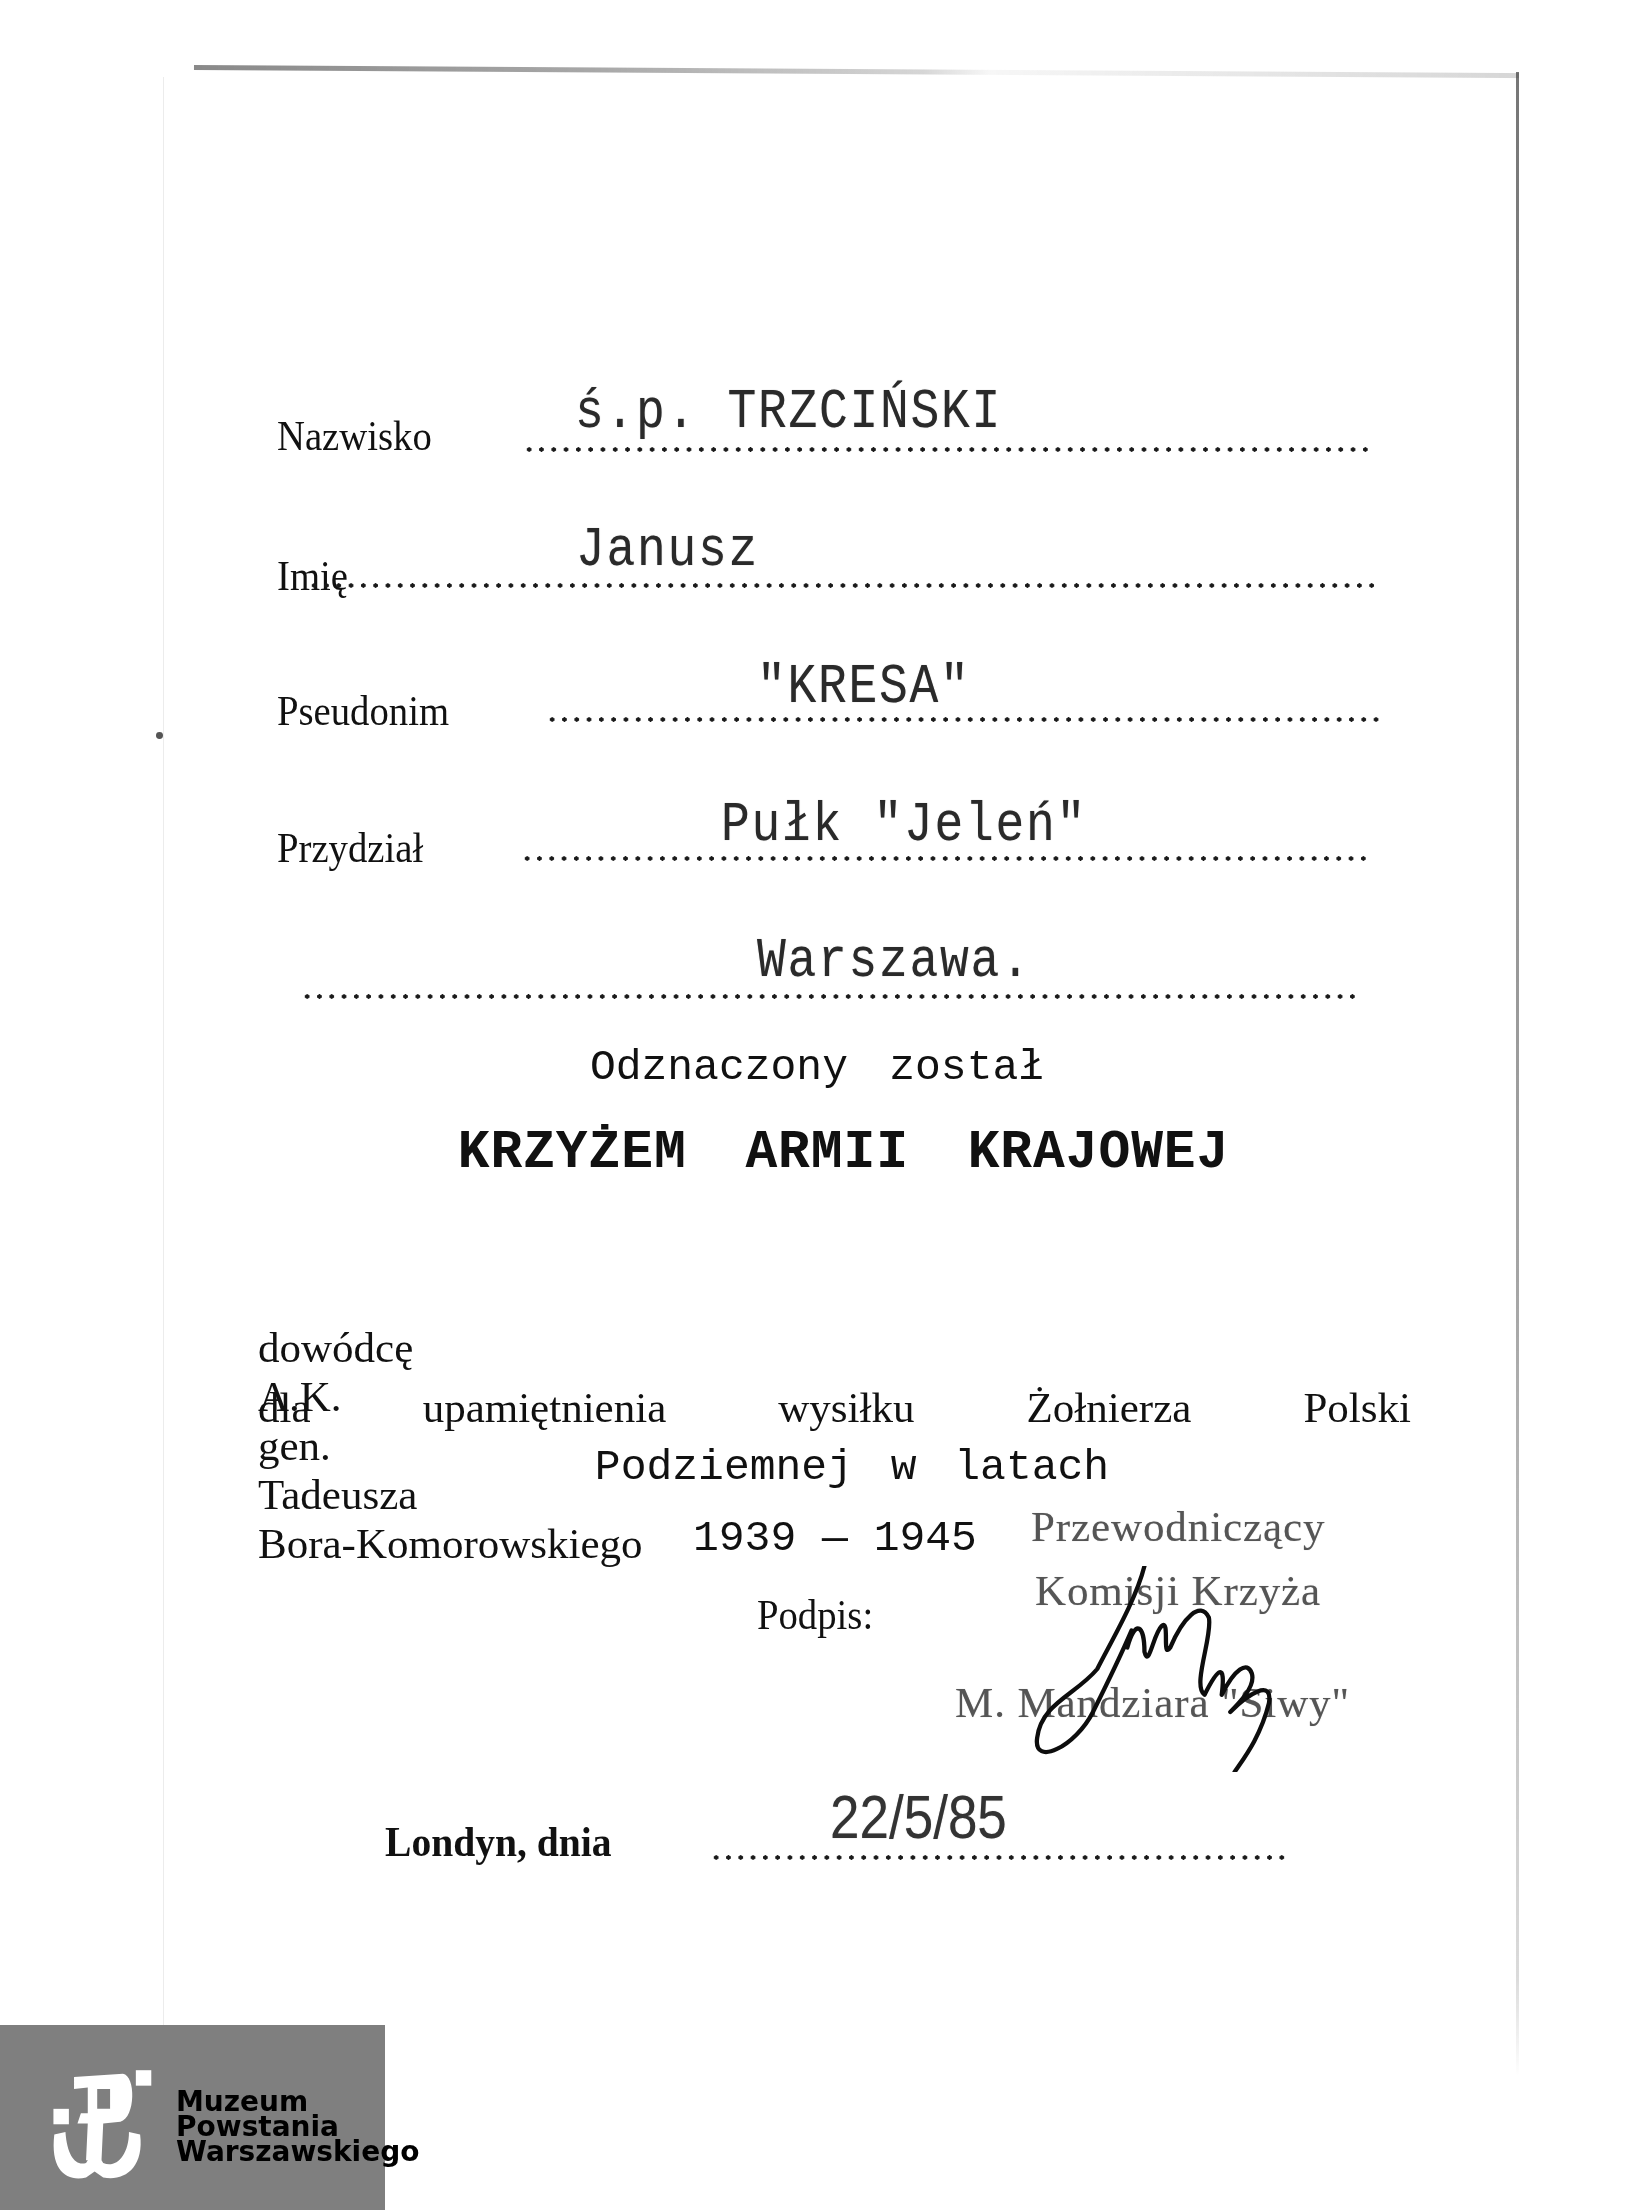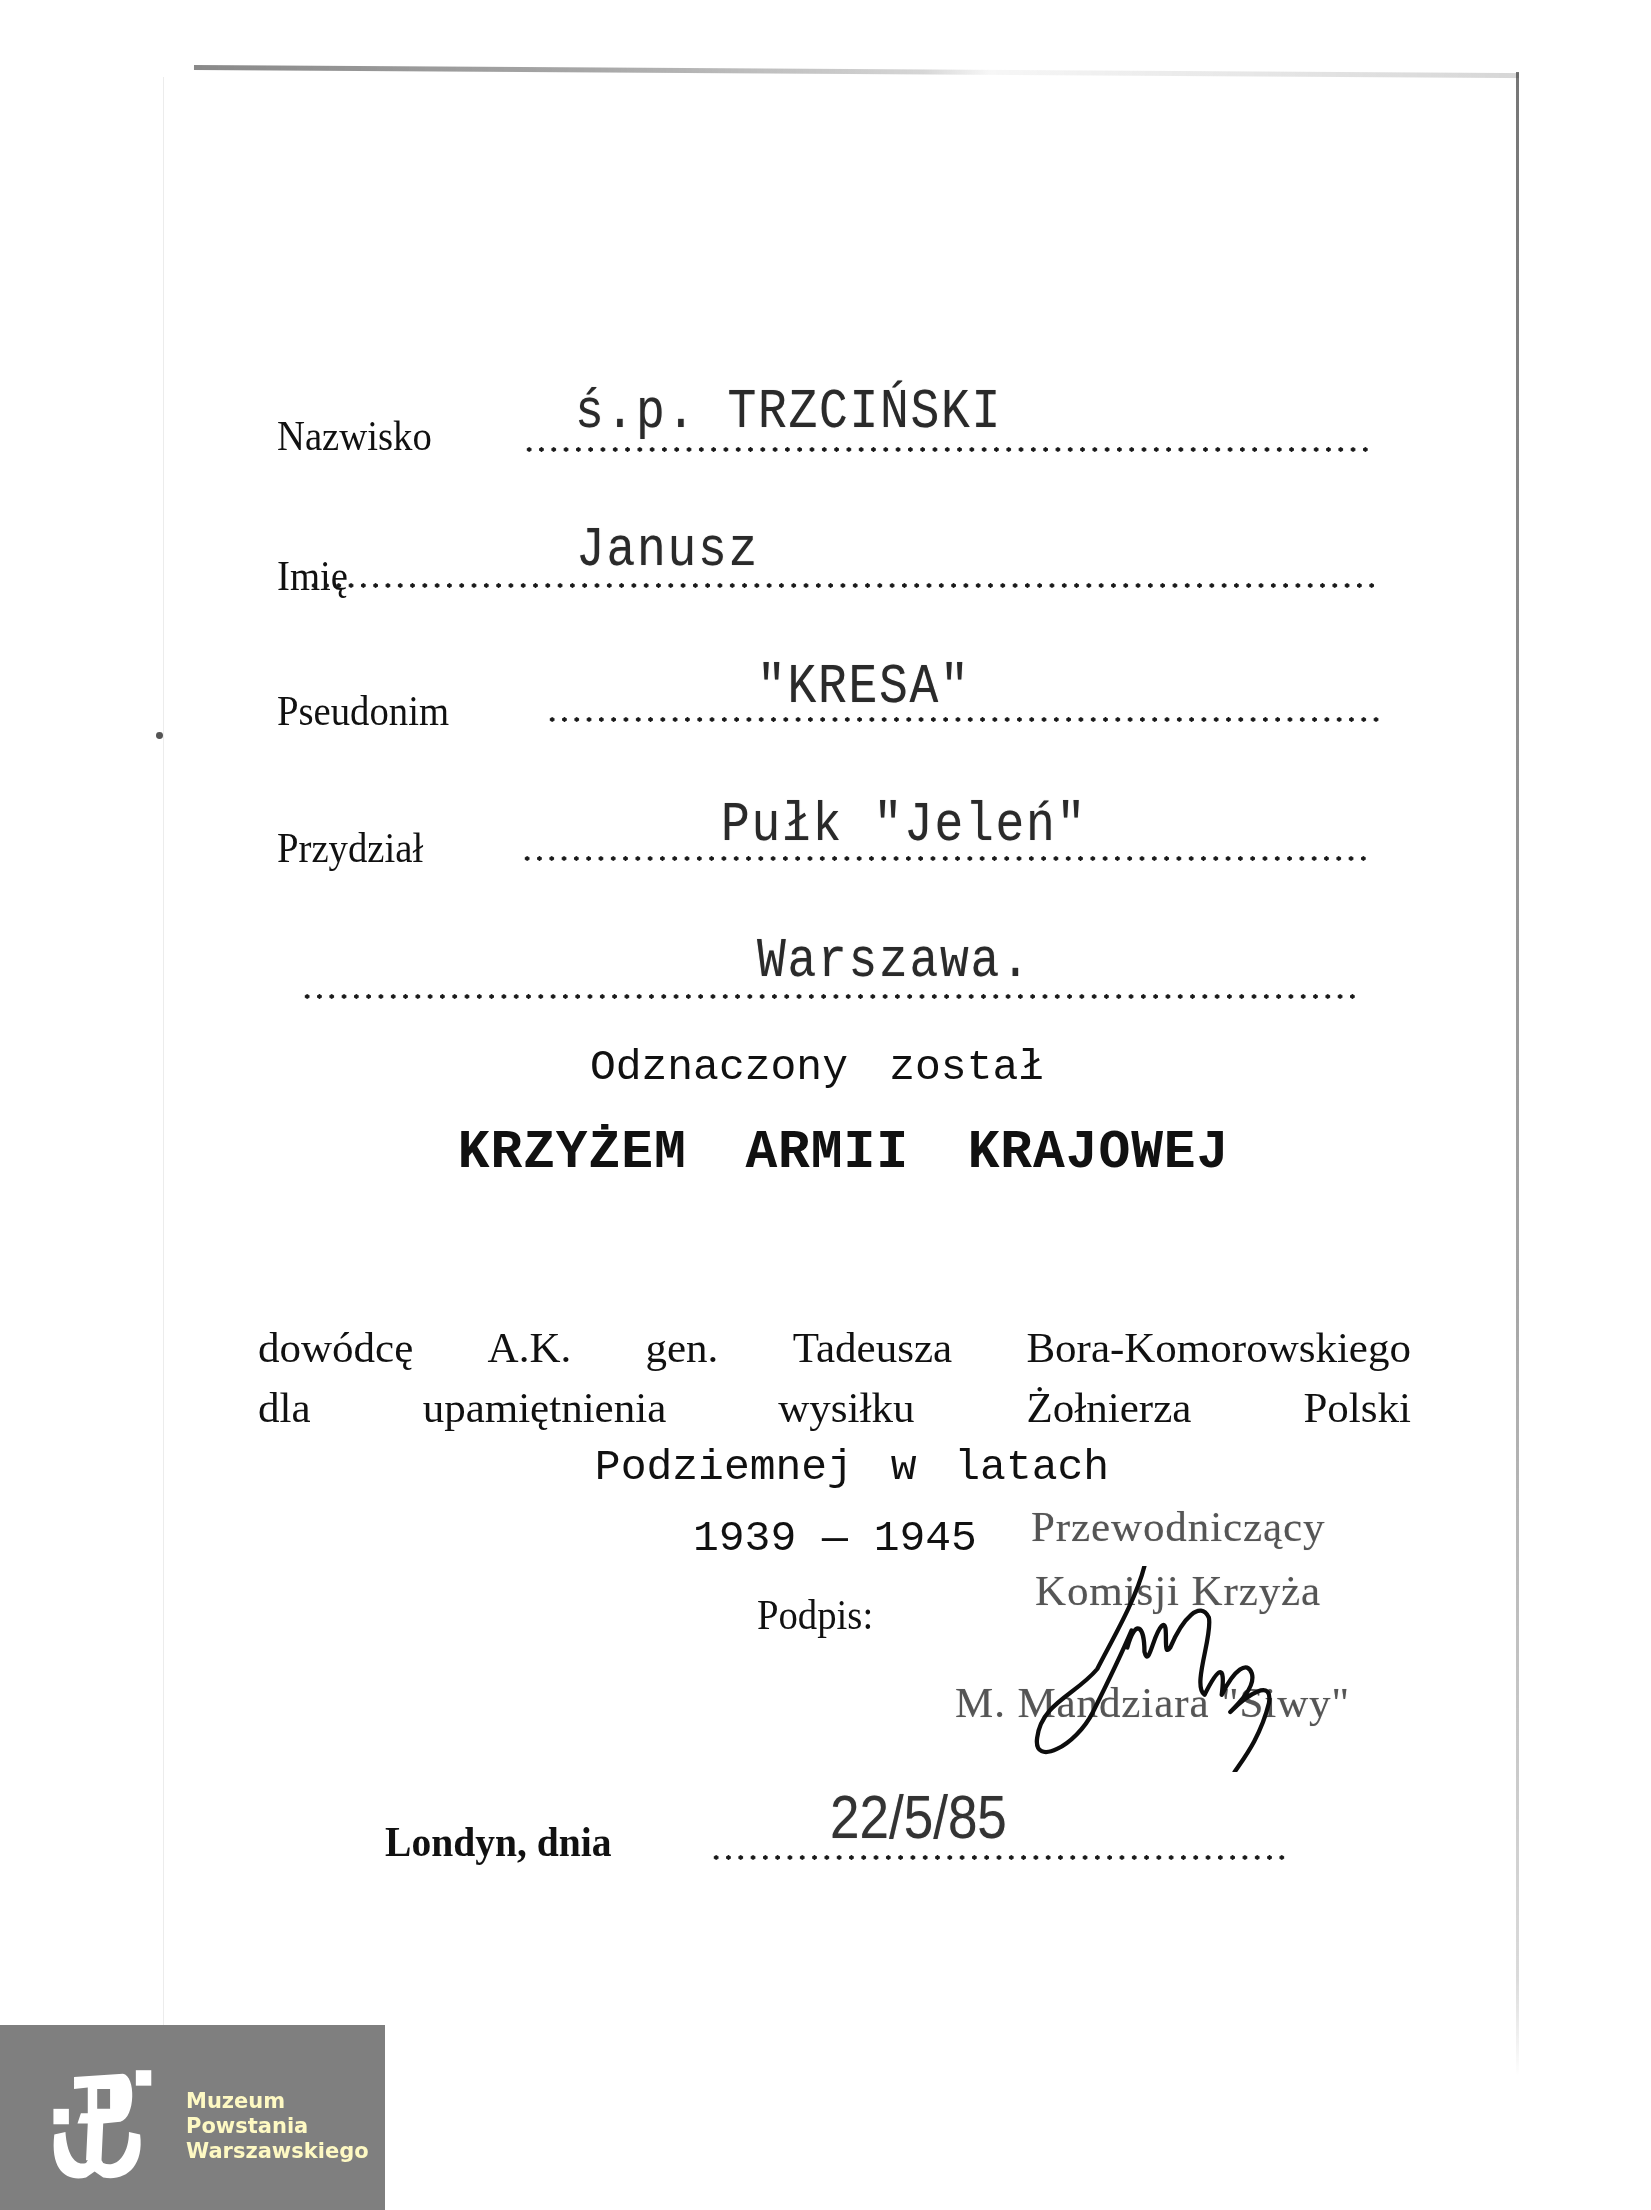--- a/index.html
+++ b/index.html
@@ -141,26 +141,26 @@
       width: 385px; height: 185px;
       background: #7f7f7f;
     }
     .museum-logo .mark {
       position: absolute;
       left: 50px; top: 45px;
       width: 103px; height: 112px;
     }
     .museum-logo .name {
       position: absolute;
-      left: 186px; top: 64px;
+      left: 176px; top: 64px;
       font-family: "DejaVu Sans", "Liberation Sans", sans-serif;
       font-weight: bold;
-      font-size: 21px;
+      font-size: 28px;
       line-height: 25px;
-      color: #fef9c3;
+      color: #000000;
     }
     .museum-logo .name div { white-space: nowrap; }
   </style>
 </head>
 <body>
 
 <div class="page">
 
   <div class="edge-top"></div>
   <div class="edge-right"></div>
@@ -197,21 +197,21 @@
   </div>
 
   <div class="center-text awarded">Odznaczony został</div>
 
   <div class="center-text cross-title">
     <span>KRZYŻEM</span>
     <span>ARMII</span>
     <span>KRAJOWEJ</span>
   </div>
 
-  <div class="para-line" style="top:1323px;">
+  <div class="para-line" style="top:1323px;flex-direction:column;">
     <span>dowódcę</span>
     <span>A.K.</span>
     <span>gen.</span>
     <span>Tadeusza</span>
     <span>Bora-Komorowskiego</span>
   </div>
   <div class="para-line" style="top:1383px;">
     <span>dla</span>
     <span>upamiętnienia</span>
     <span>wysiłku</span>

